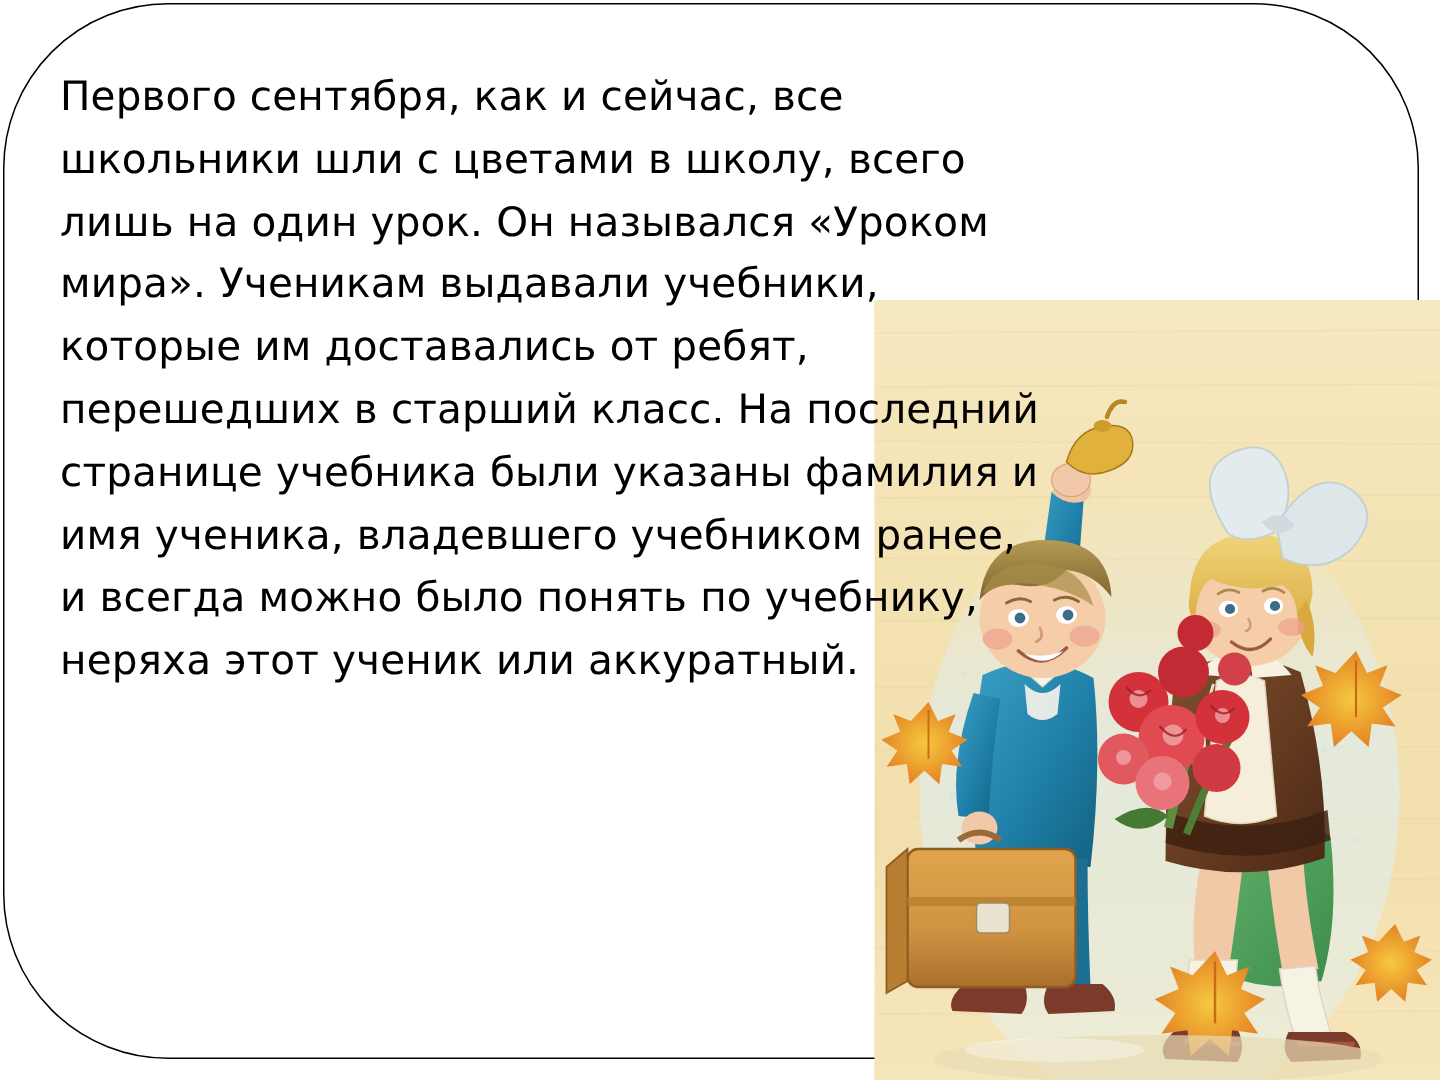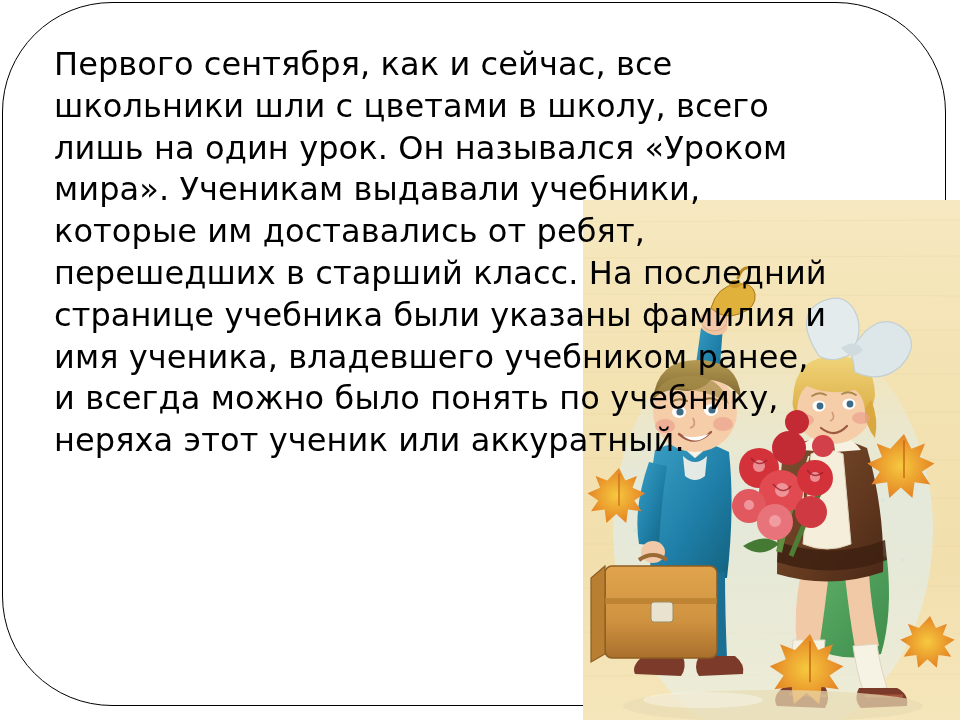--- a/index.html
+++ b/index.html
@@ -32,26 +32,26 @@
     border: 1.4px solid #000000;
     border-radius: 110px;
     box-sizing: border-box;
     pointer-events: none;
     z-index: 1;
   }
 
   
   #text-block {
     position: absolute;
-    left: 54px;
+    left: 40px;
     top: 44px;
     width: 880px;
     z-index: 3;
     color: #000000;
-    font-size: 32px;
+    font-size: 27px;
     line-height: 41.8px;
     letter-spacing: 0.1px;
     white-space: pre-line;
     font-family: "DejaVu Sans", "Liberation Sans", sans-serif;
   }
 
   
   #illustration {
     position: absolute;
     left: 583px;

